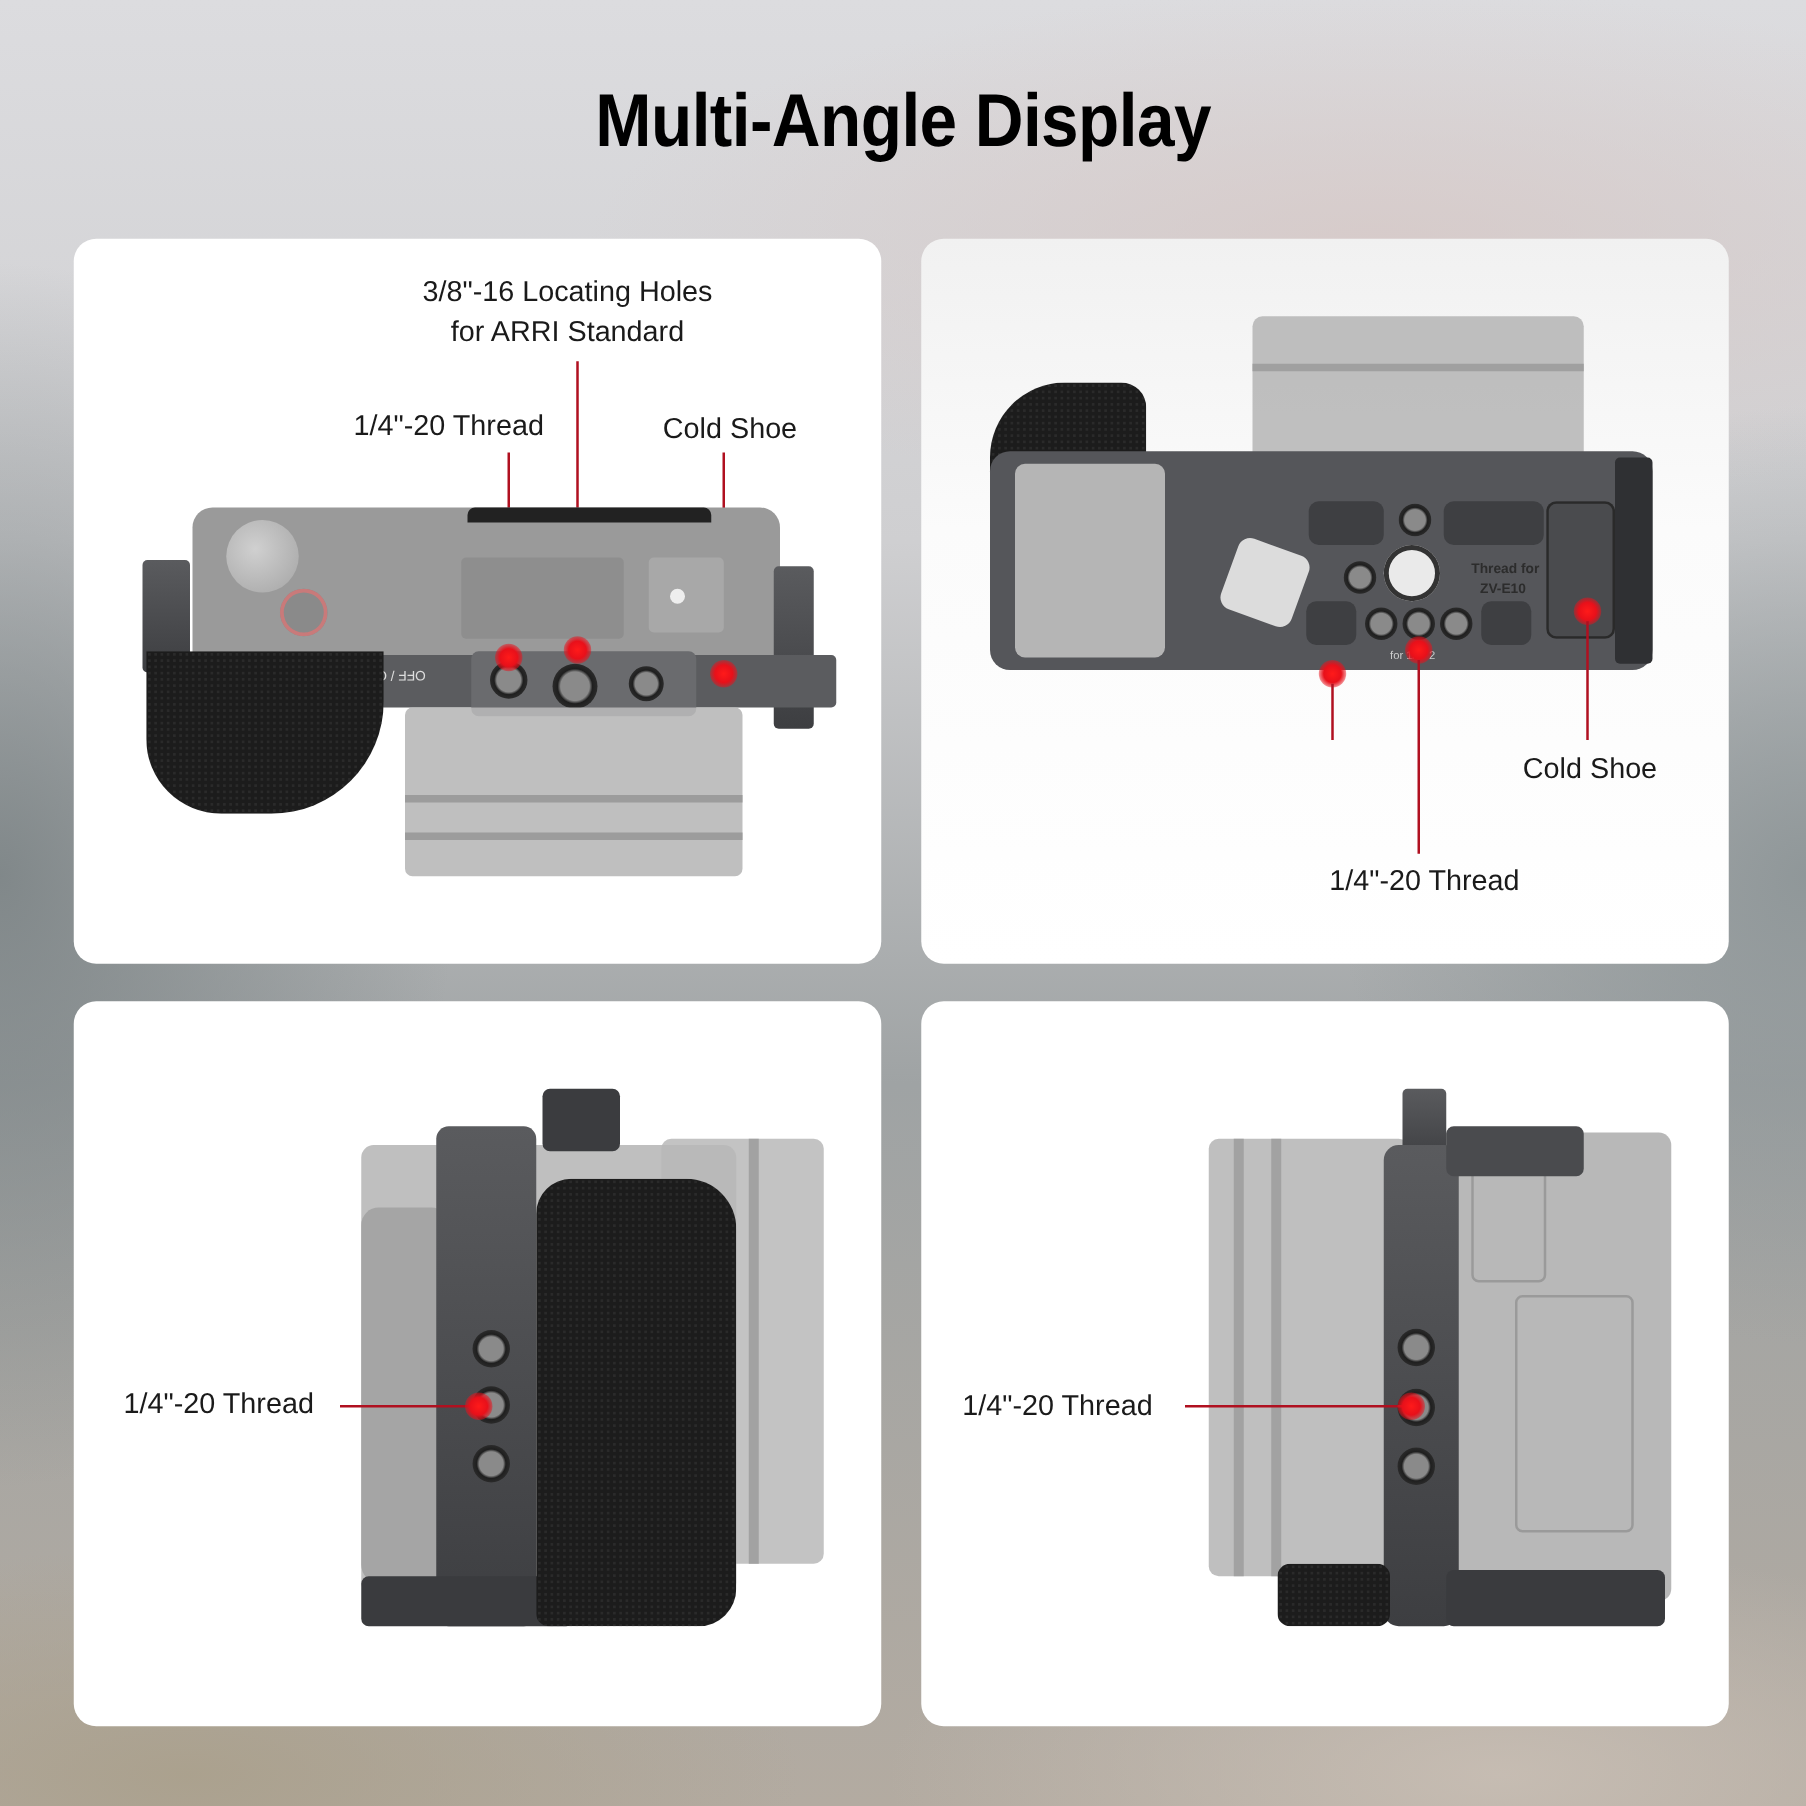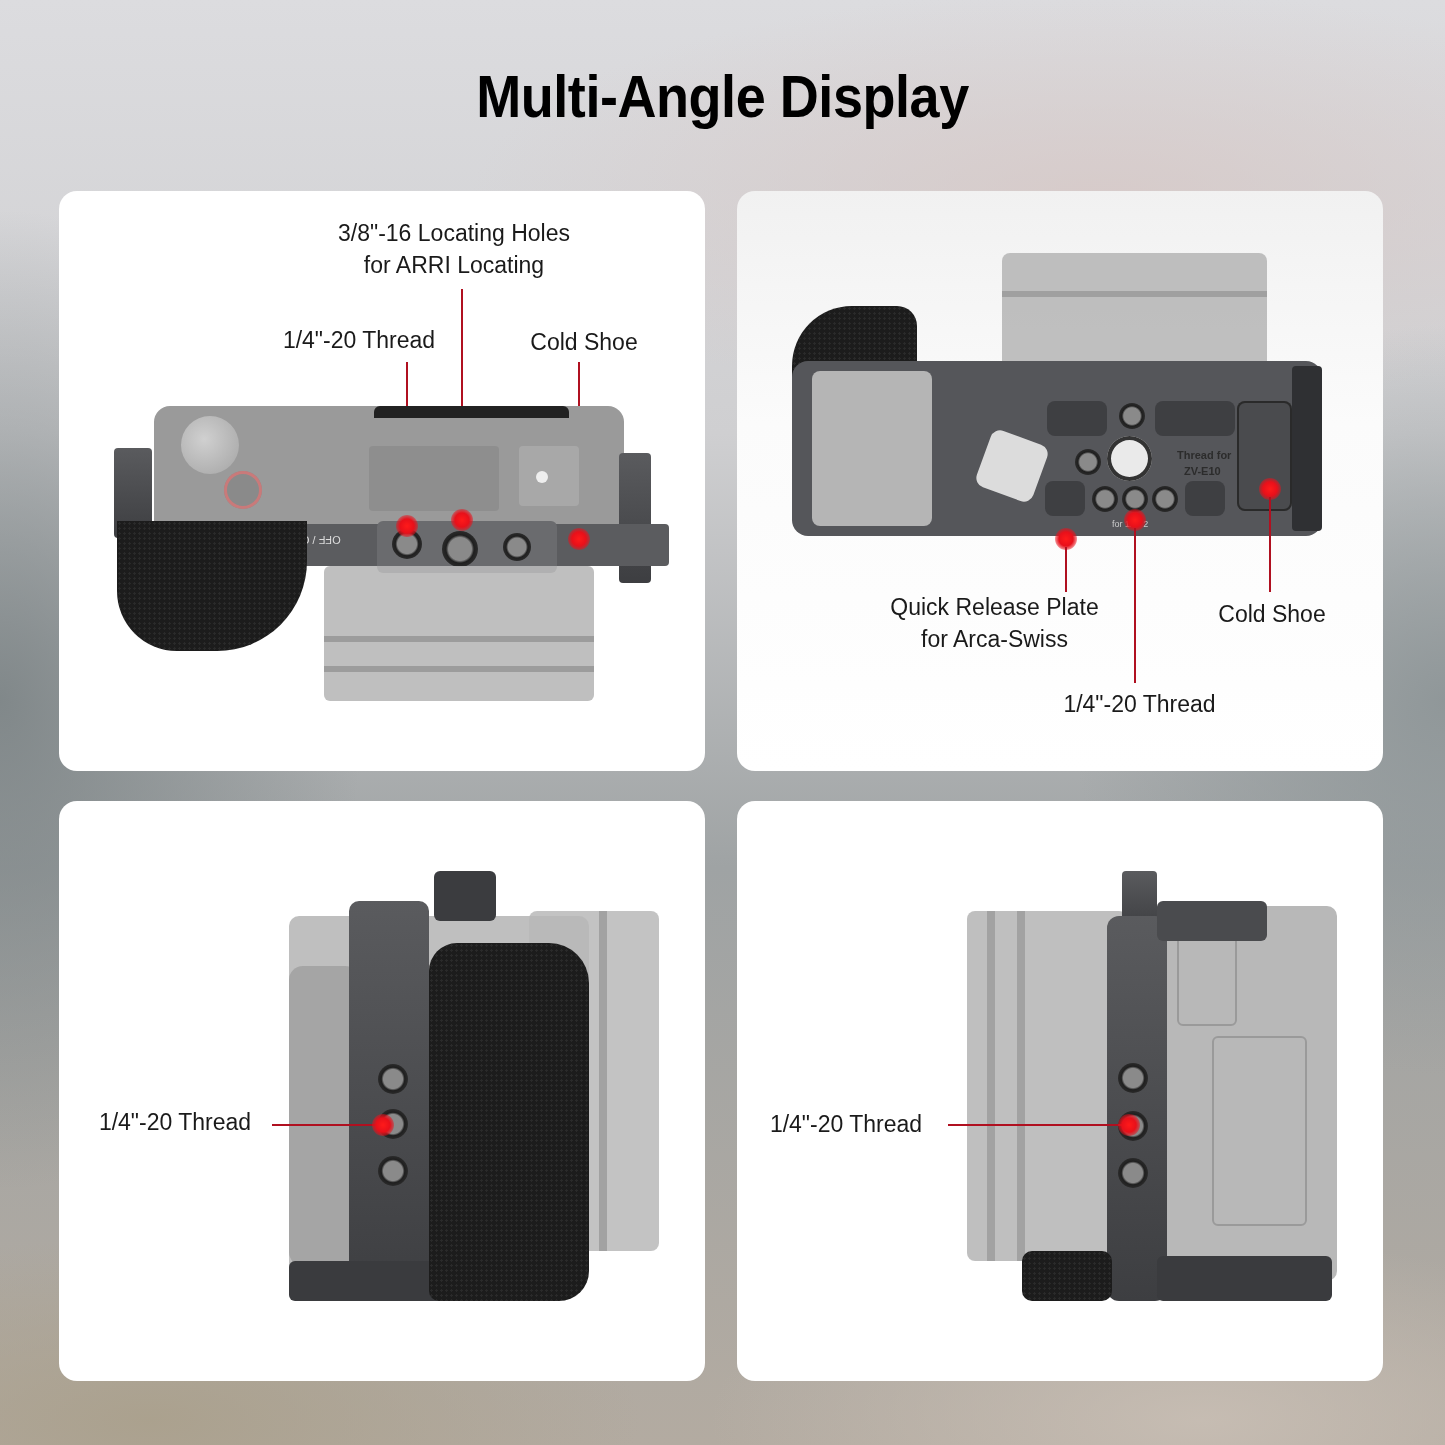--- a/index.html
+++ b/index.html
@@ -73,21 +73,21 @@
     .mini-text { position: absolute; font-size: 11px; color: #333; white-space: nowrap; }
   </style>
 </head>
 <body>
 
 <h1 class="title">Multi-Angle Display</h1>
 
 <div class="card c-tl">
   <div class="label" style="left:250px; top:26px; width:290px;">
     <div>3/8"-16 Locating Holes</div>
-    <div>for ARRI Locating</div>
+    <div>for ARRI Standard</div>
   </div>
   <div class="label" style="left:205px; top:133px; width:190px;">1/4"-20 Thread</div>
   <div class="label" style="left:460px; top:135px; width:130px;">Cold Shoe</div>
 
   <div class="leader-v" style="left:402px; top:98px; height:240px;"></div>
   <div class="leader-v" style="left:347px; top:171px; height:165px;"></div>
   <div class="leader-v" style="left:519px; top:171px; height:175px;"></div>
 
   <div class="shape grey-body" style="left:95px; top:215px; width:470px; height:135px; border-radius:16px;"></div>
   <div class="shape" style="left:315px; top:215px; width:195px; height:12px; background:#222; border-radius:6px 6px 0 0;"></div>
@@ -145,24 +145,20 @@
   <div class="shape" style="left:555px; top:175px; width:30px; height:165px; background:#2f3033; border-radius:4px;"></div>
 
   <div class="hotspot" style="left:318px; top:337px;"></div>
   <div class="hotspot" style="left:387px; top:318px;"></div>
   <div class="hotspot" style="left:522px; top:287px;"></div>
 
   <div class="leader-v" style="left:328px; top:356px; height:45px;"></div>
   <div class="leader-v" style="left:397px; top:337px; height:155px;"></div>
   <div class="leader-v" style="left:532px; top:306px; height:95px;"></div>
 
-  <div class="label" style="left:130px; top:400px; width:255px;">
-    <div>Quick Release Plate</div>
-    <div>for Arca-Swiss</div>
-  </div>
   <div class="label" style="left:470px; top:407px; width:130px;">Cold Shoe</div>
   <div class="label" style="left:305px; top:497px; width:195px;">1/4"-20 Thread</div>
 </div>
 
 <div class="card c-bl">
 
   <div class="shape grey-light" style="left:470px; top:110px; width:130px; height:340px; border-radius:8px; opacity:0.85;"></div>
   <div class="shape" style="left:540px; top:110px; width:8px; height:340px; background:#a2a2a2;"></div>
 
   <div class="shape grey-light" style="left:230px; top:115px; width:300px; height:360px; border-radius:10px; opacity:0.9;"></div>

